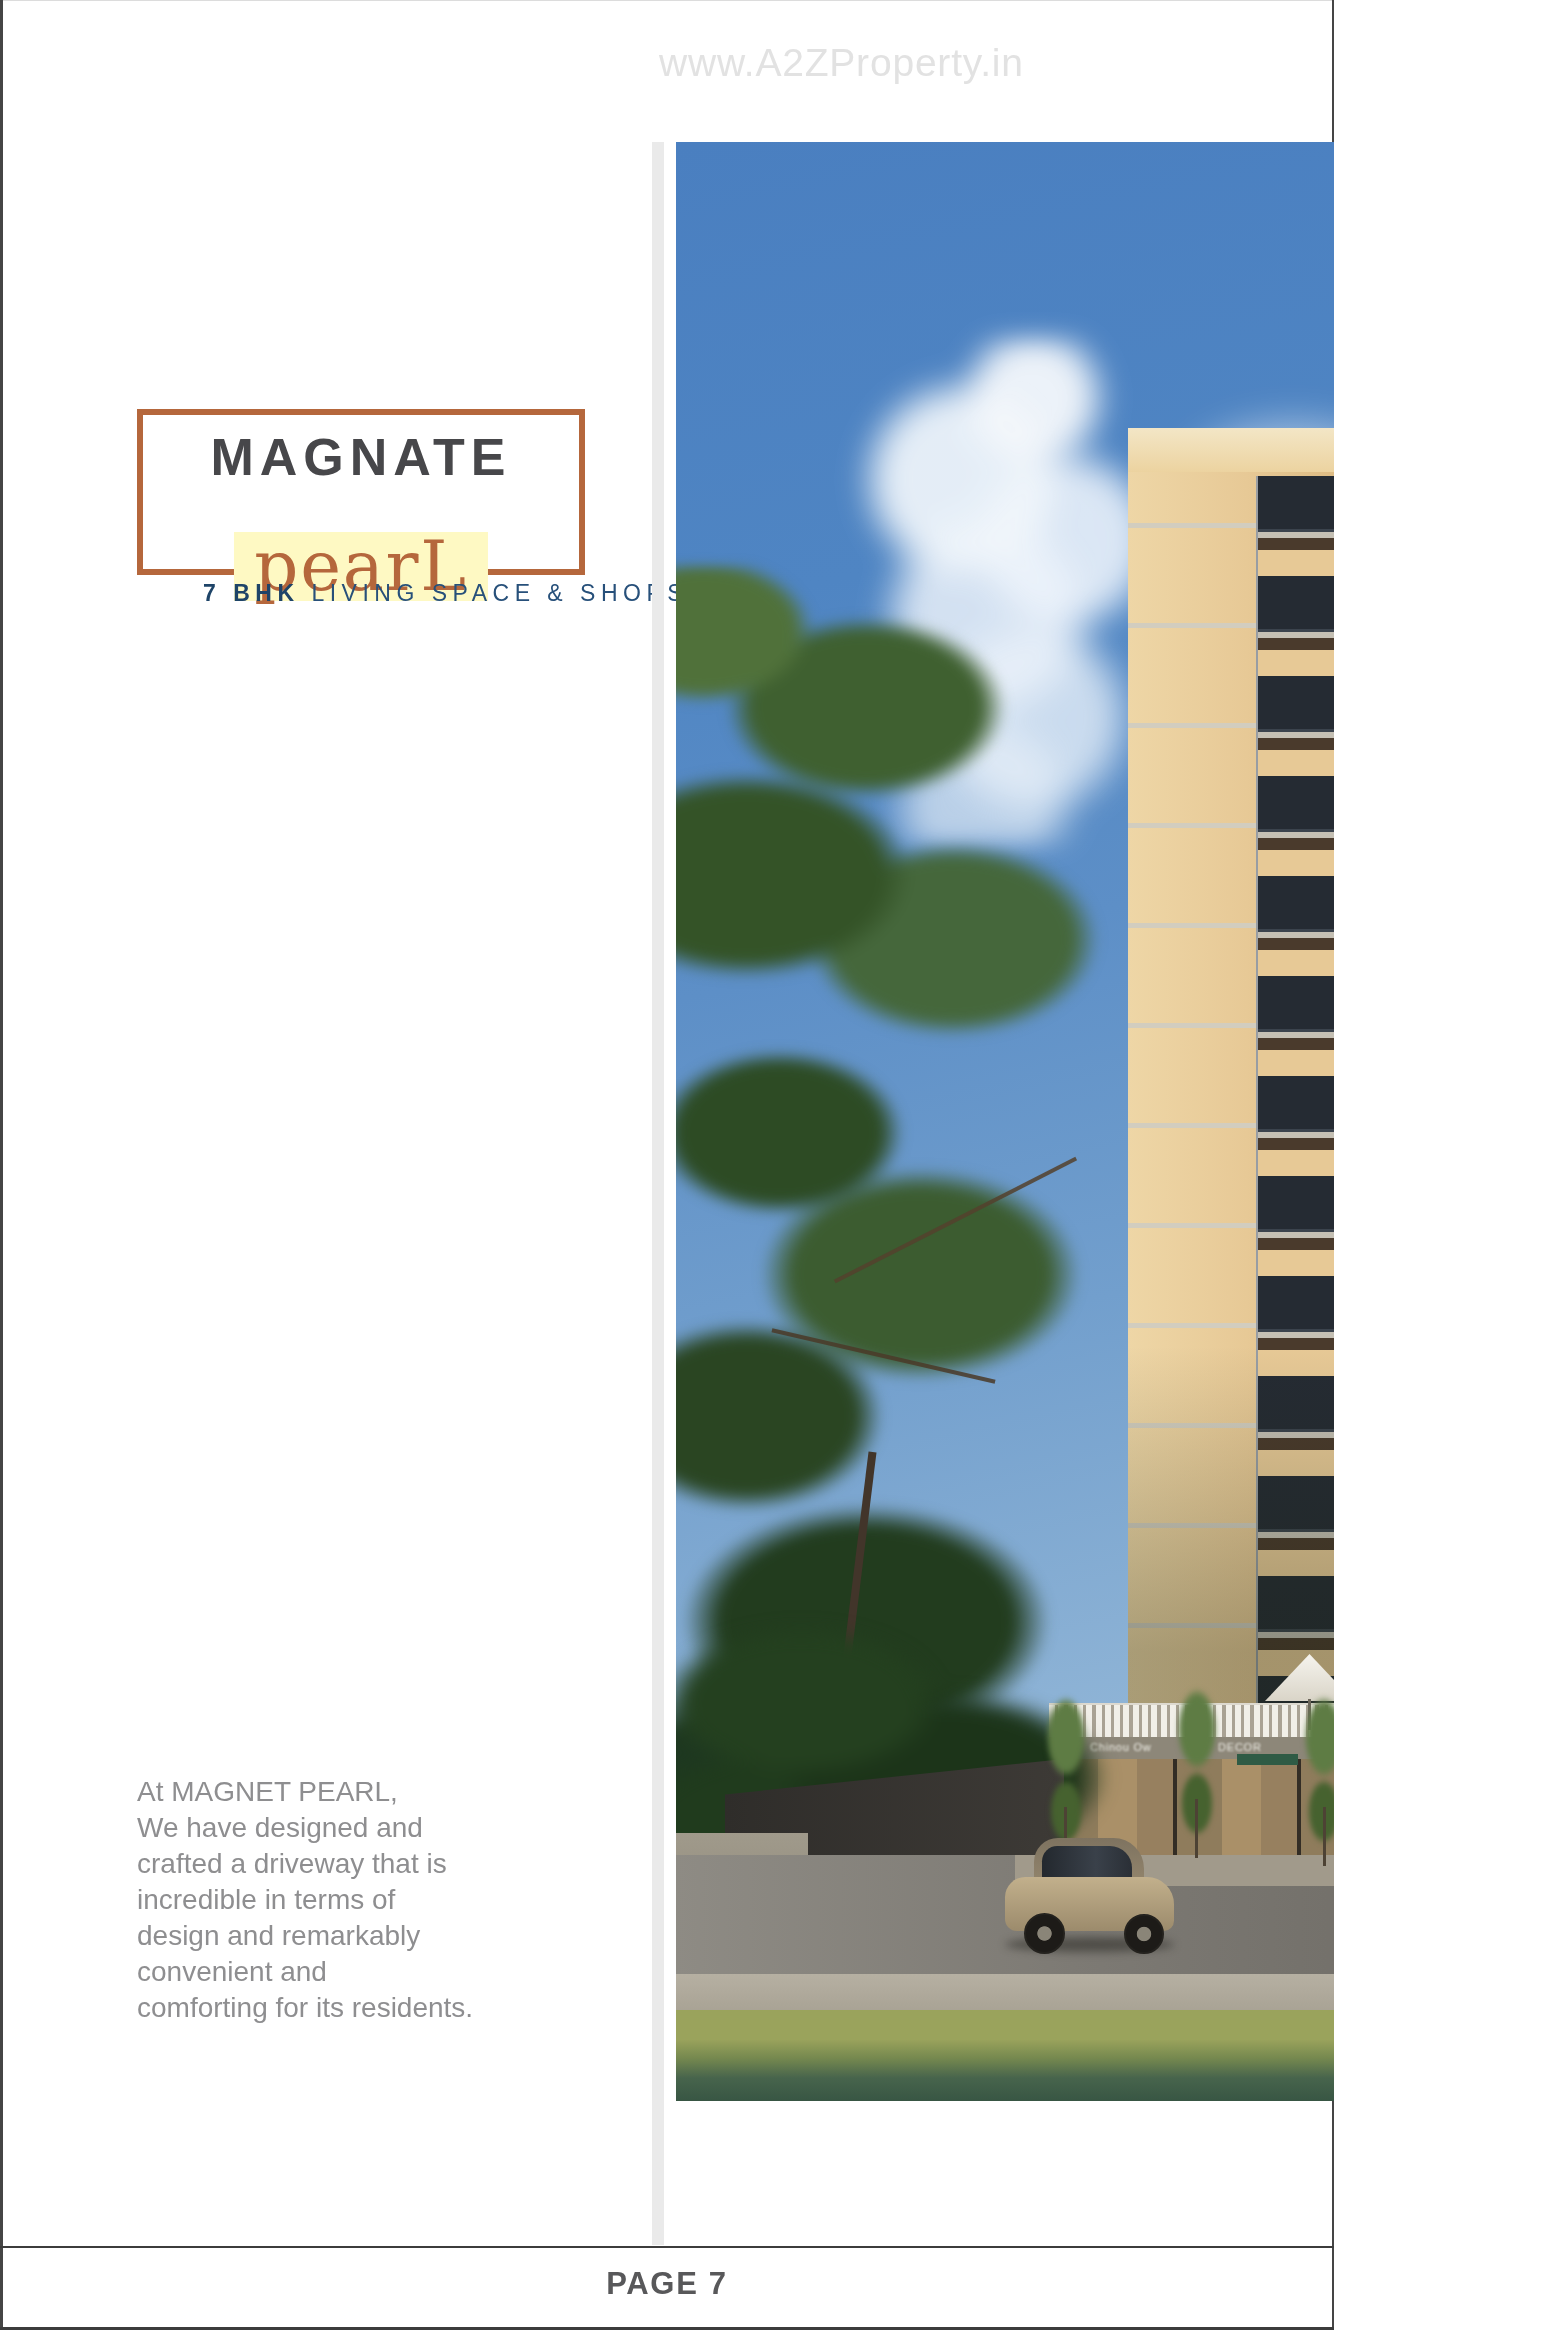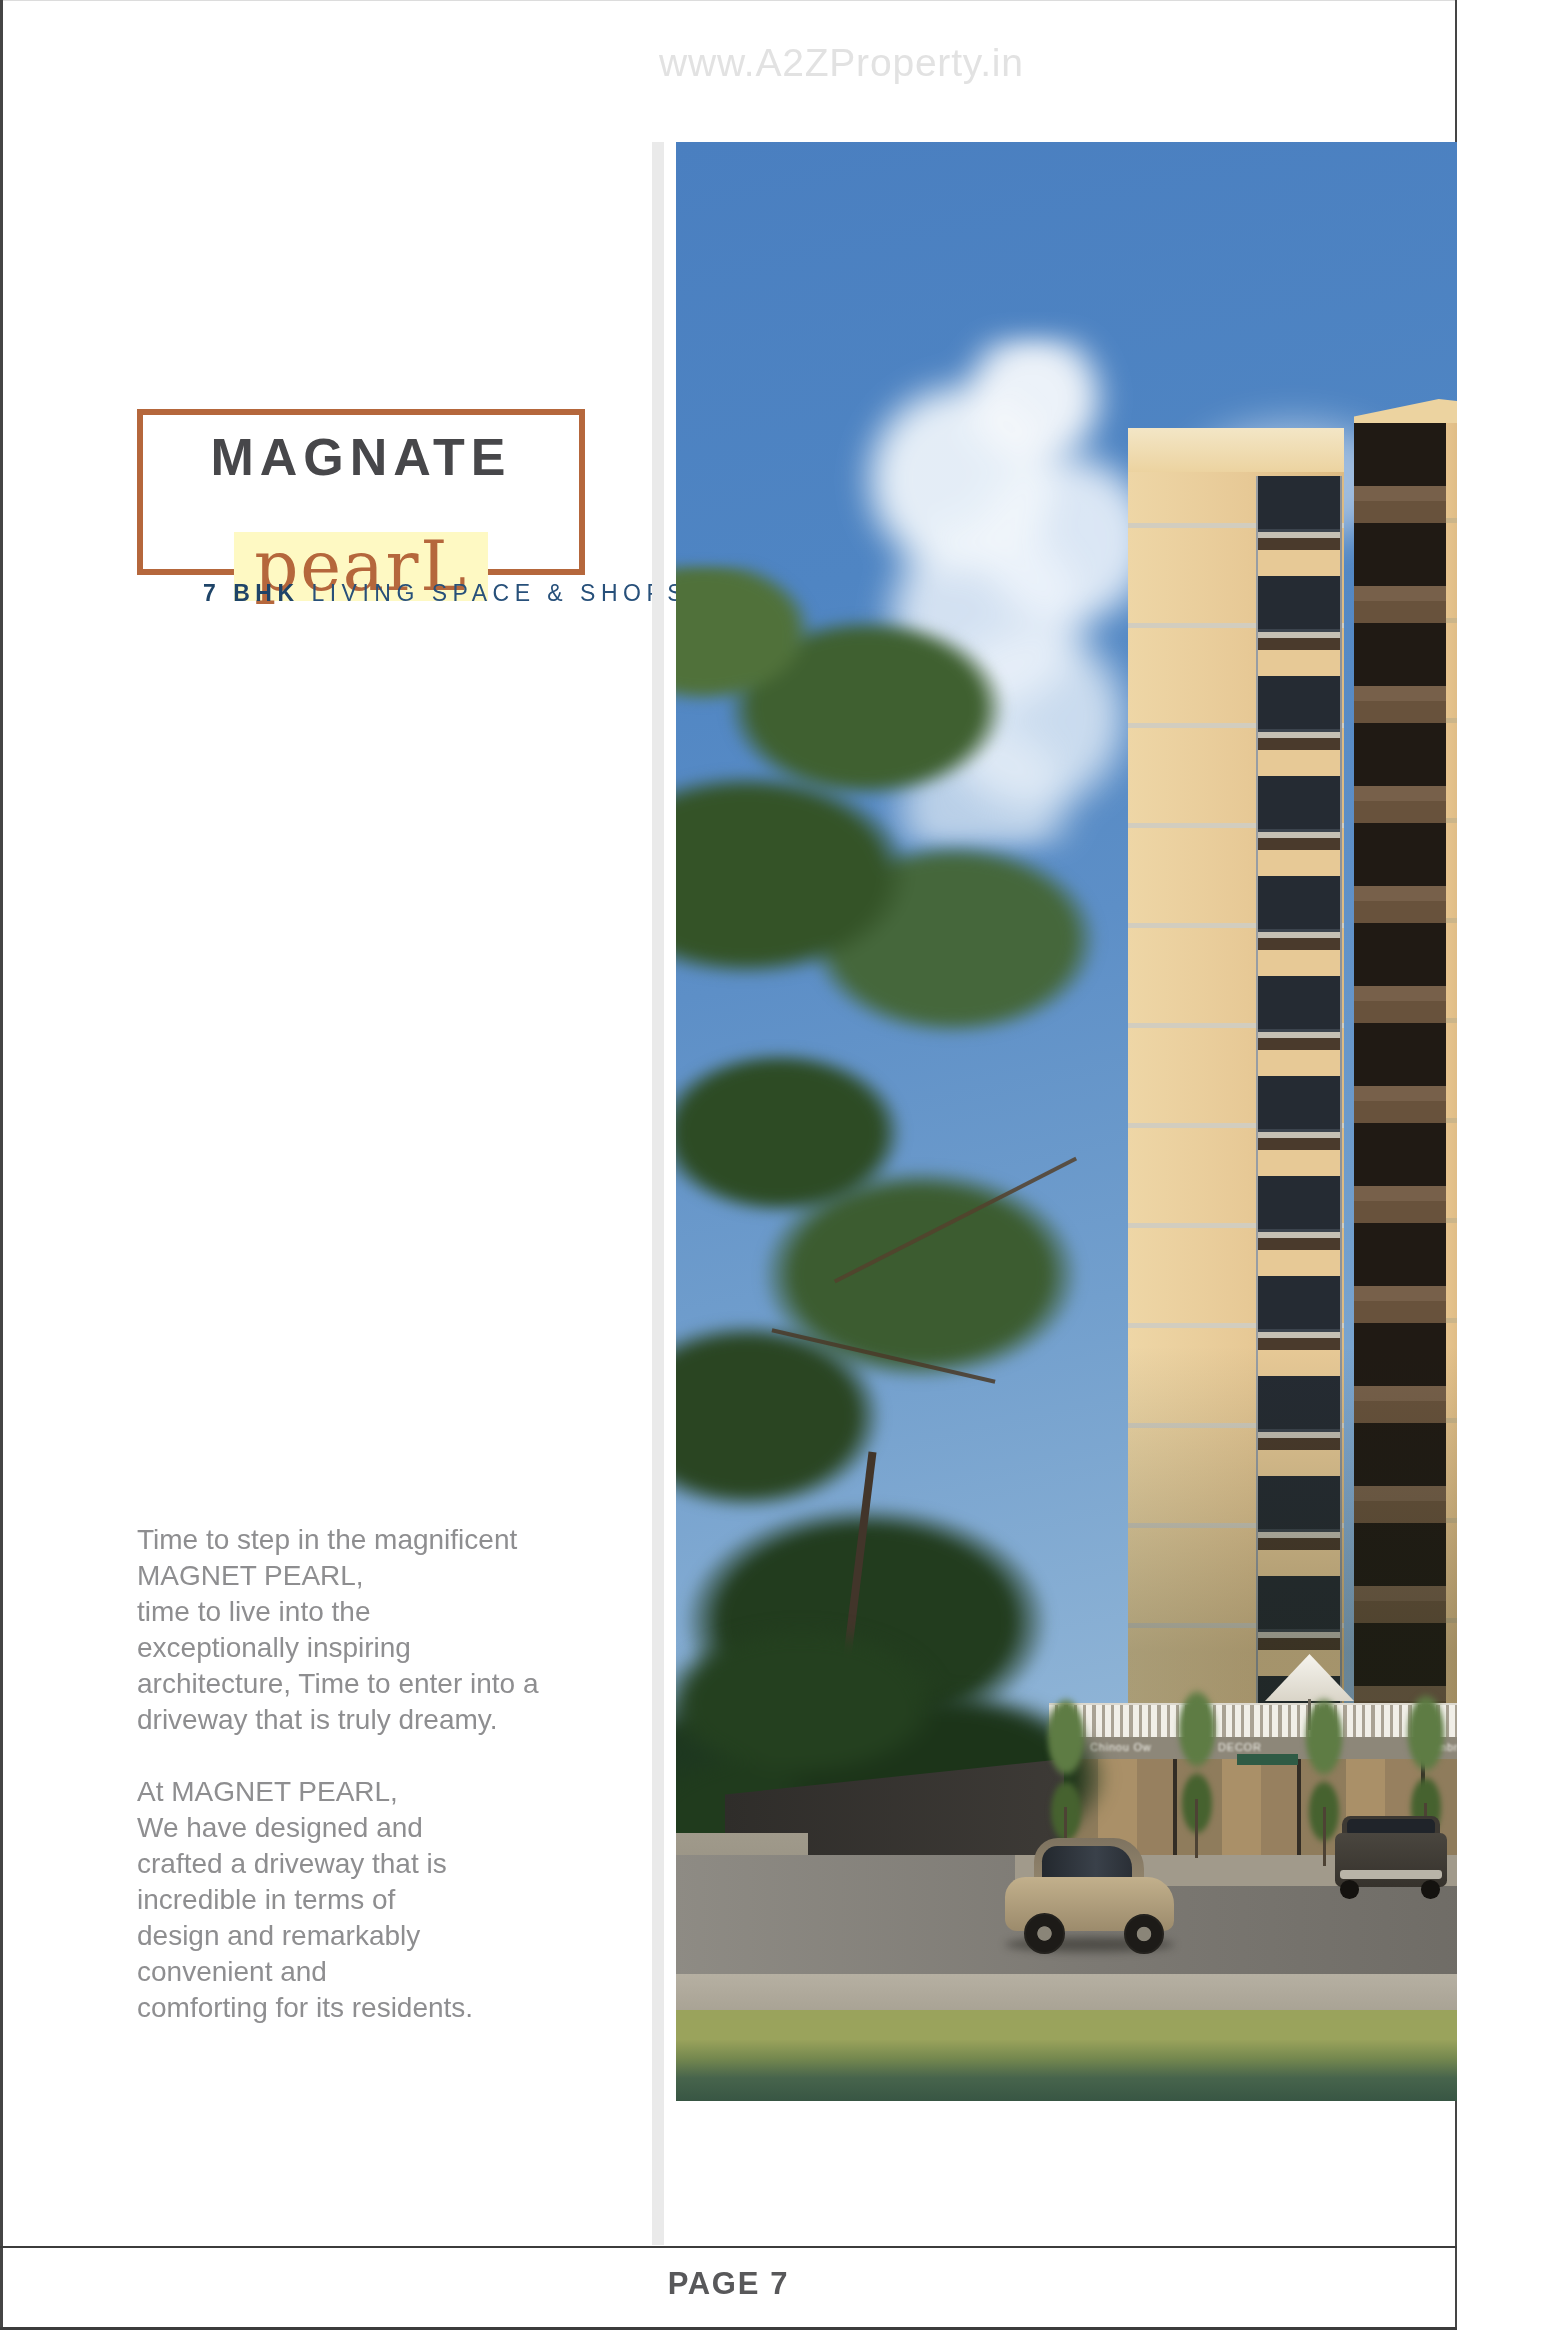--- a/index.html
+++ b/index.html
@@ -1,16 +1,16 @@
 <!DOCTYPE html>
 <html style="font-size:13.6px"><head>
 <meta charset="utf-8">
 <style>
   html,body{margin:0;padding:0;background:#fff;}
-  .page{position:relative;width:1457px;height:2330px;background:#ffffff;overflow:hidden;
+  .page{position:relative;width:1334px;height:2330px;background:#ffffff;overflow:hidden;
         font-family:"Liberation Sans",sans-serif;}
   .abs{position:absolute;}
 
   
   .edge-left{left:0;top:0;width:2.5px;height:2330px;background:#454545;}
   .edge-right{right:0;top:0;width:2.5px;height:2330px;background:#454545;}
   .edge-top{left:0;top:0;width:100%;height:0.8px;background:#dcdcdc;}
   .footer-line{left:0;top:2246px;width:100%;height:1.7px;background:#3c3c3c;}
   .edge-bottom{left:0;bottom:0;width:100%;height:3.4px;background:#3c3c3c;}
   .footer-label{left:0;top:2266px;width:100%;text-align:center;font-size:31px;font-weight:700;
@@ -171,26 +171,20 @@
   <div class="abs edge-right"></div>
 
   <div class="abs top-watermark">www.A2ZProperty.in</div>
 
   <div class="abs logo-box">
     <div class="logo-title">MAGNATE</div>
     <div class="logo-word">pearL</div>
   </div>
   <div class="abs logo-tagline"><b>7 BHK</b><span> LIVING SPACE &amp; SHOPS</span></div>
 
-  <div class="abs para para1">Time to step in the magnificent
-MAGNET PEARL,
-time to live into the
-exceptionally inspiring
-architecture, Time to enter into a
-driveway that is truly dreamy.</div>
   <div class="abs para para2">At MAGNET PEARL,
 We have designed and
 crafted a driveway that is
 incredible in terms of
 design and remarkably
 convenient and
 comforting for its residents.</div>
 
   <div class="abs divider"></div>
 

